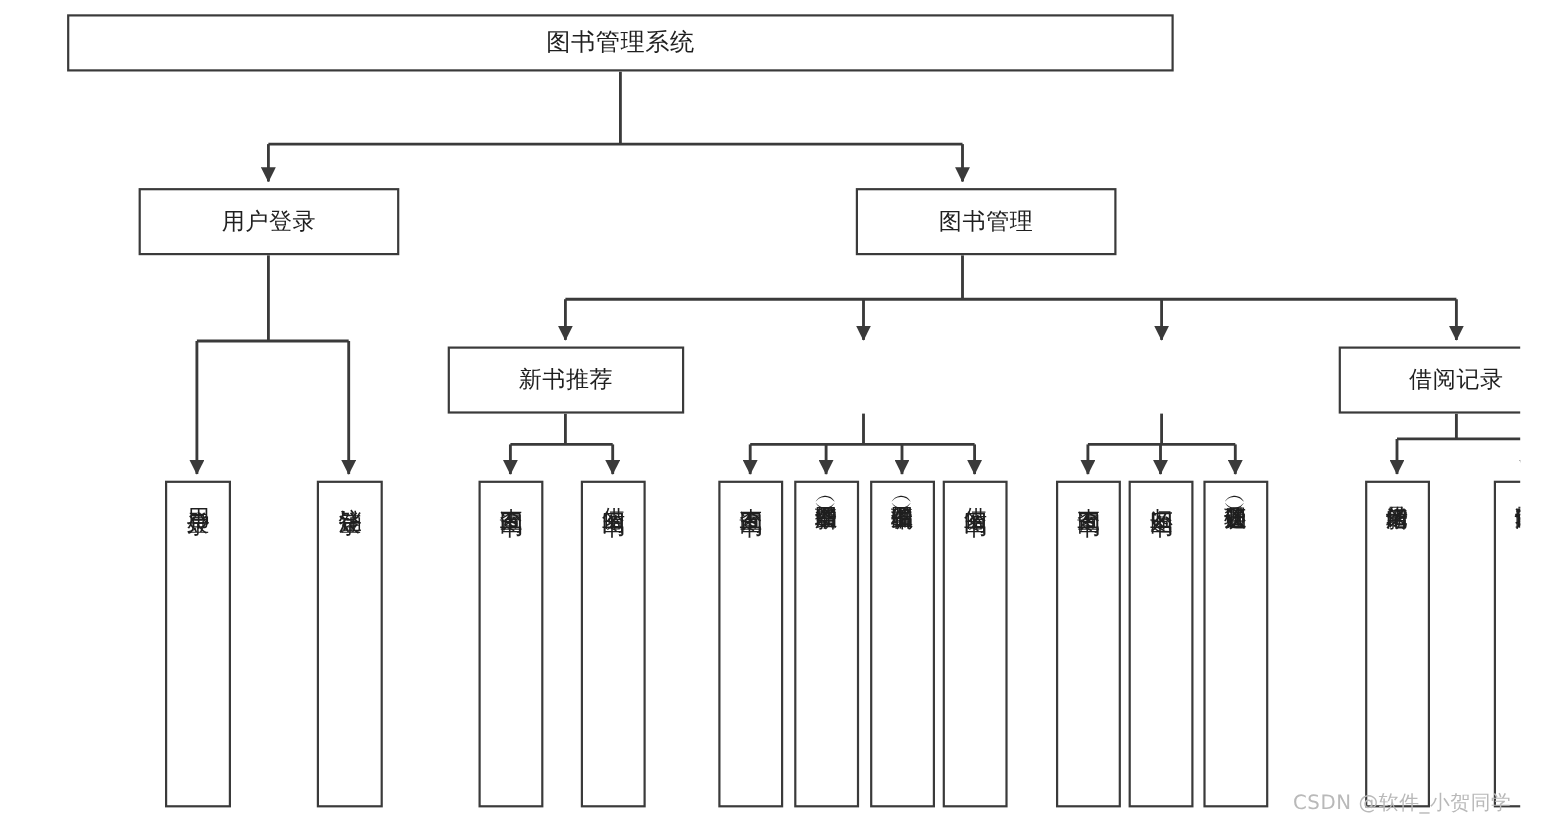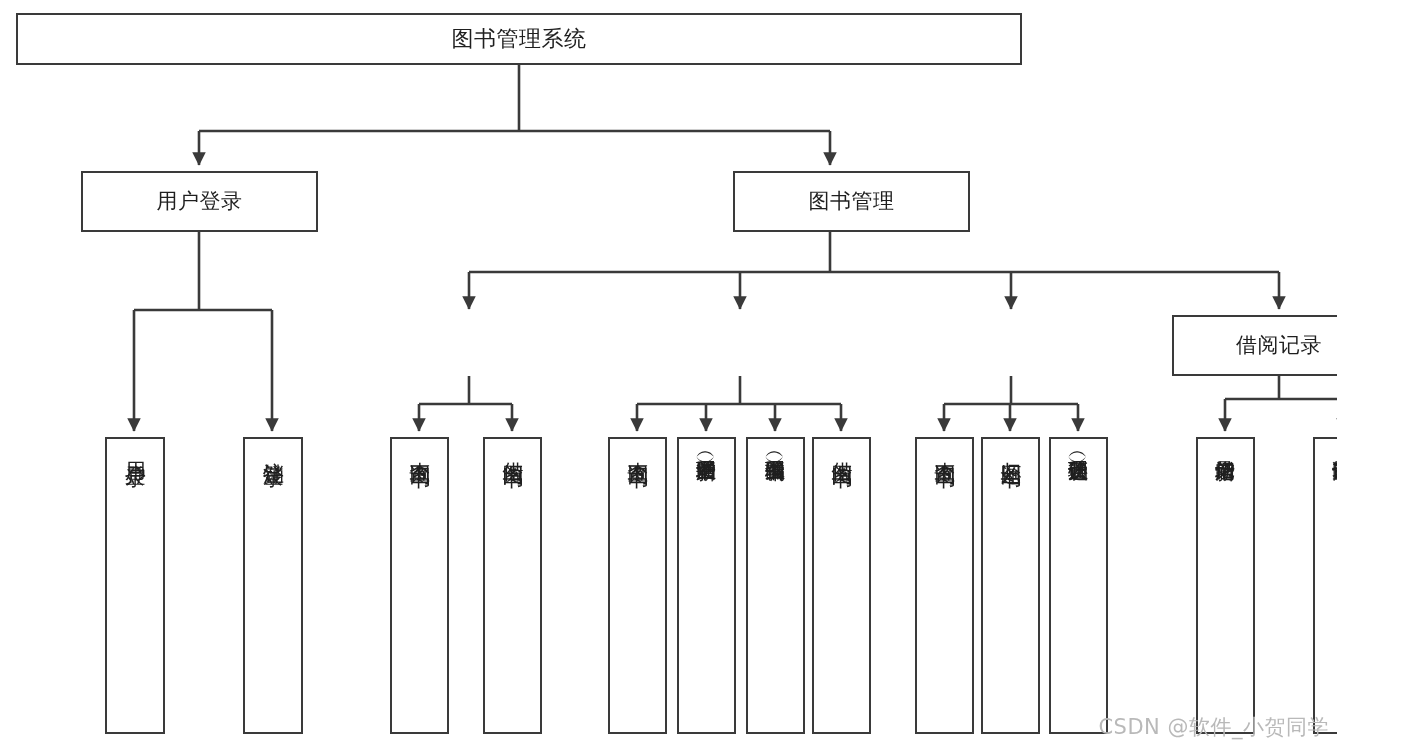--- a/index.html
+++ b/index.html
@@ -10,20 +10,21 @@
   }
   body {
     font-family: "DejaVu Sans", "Liberation Sans", sans-serif;
   }
   #diagram-root {
     position: relative;
     width: 1337px;
     height: 747px;
     background: #ffffff;
     overflow: hidden;
+    margin-left: 45px;
   }
   #edge-layer {
     position: absolute;
     left: 0;
     top: 0;
     width: 1405px;
     height: 747px;
     pointer-events: none;
   }
   .node {
@@ -68,21 +69,21 @@
   }
   .node.vertical.tall .node-label {
     font-size: 20px;
     letter-spacing: 0px;
     line-height: 1.1;
   }
   #watermark {
     position: absolute;
     right: 8px;
     bottom: 6px;
-    font-size: 21px;
+    font-size: 18px;
     color: #b9b9b9;
     white-space: nowrap;
     letter-spacing: 0.5px;
   }
 </style>
 </head>
 <body>
 
 <div id="diagram-root">
 
@@ -141,20 +142,23 @@
   </div>
 
   <div class="node horizontal" style="left:81px; top:171px; width:237px; height:61px;">
     <span class="node-label">用户登录</span>
   </div>
 
   <div class="node horizontal" style="left:733px; top:171px; width:237px; height:61px;">
     <span class="node-label">图书管理</span>
   </div>
 
+  <div class="node horizontal" style="left:362px; top:315px; width:215px; height:61px;">
+    <span class="node-label">新书推荐</span>
+  </div>
 
 
 
   <div class="node horizontal" style="left:1172px; top:315px; width:214px; height:61px;">
     <span class="node-label">借阅记录</span>
   </div>
 
   <div class="node vertical" style="left:105px; top:437px; width:60px; height:297px;">
     <span class="node-label">用户登录</span>
   </div>

